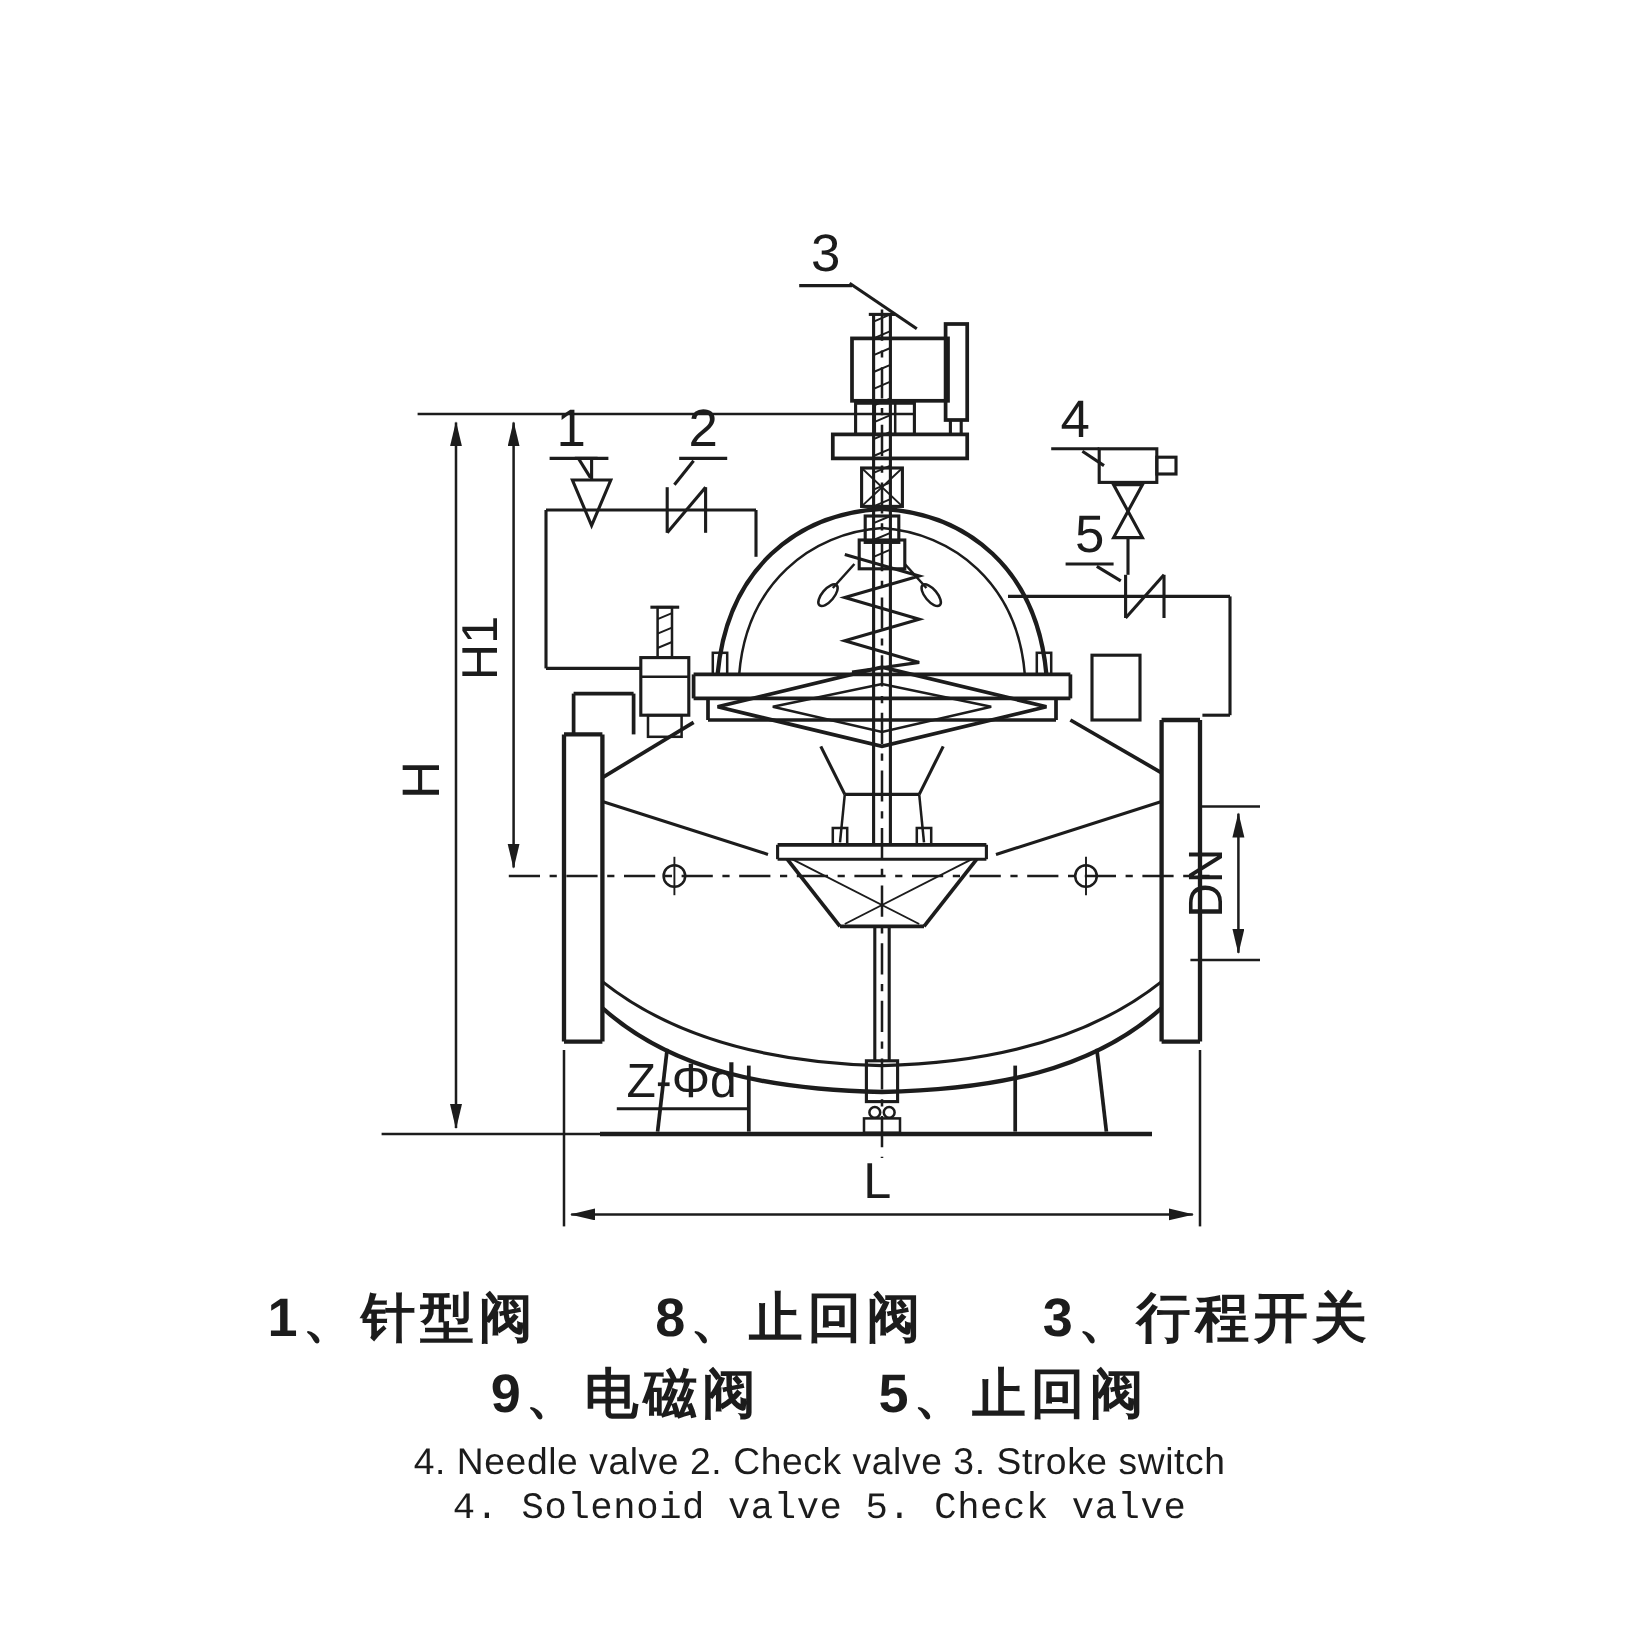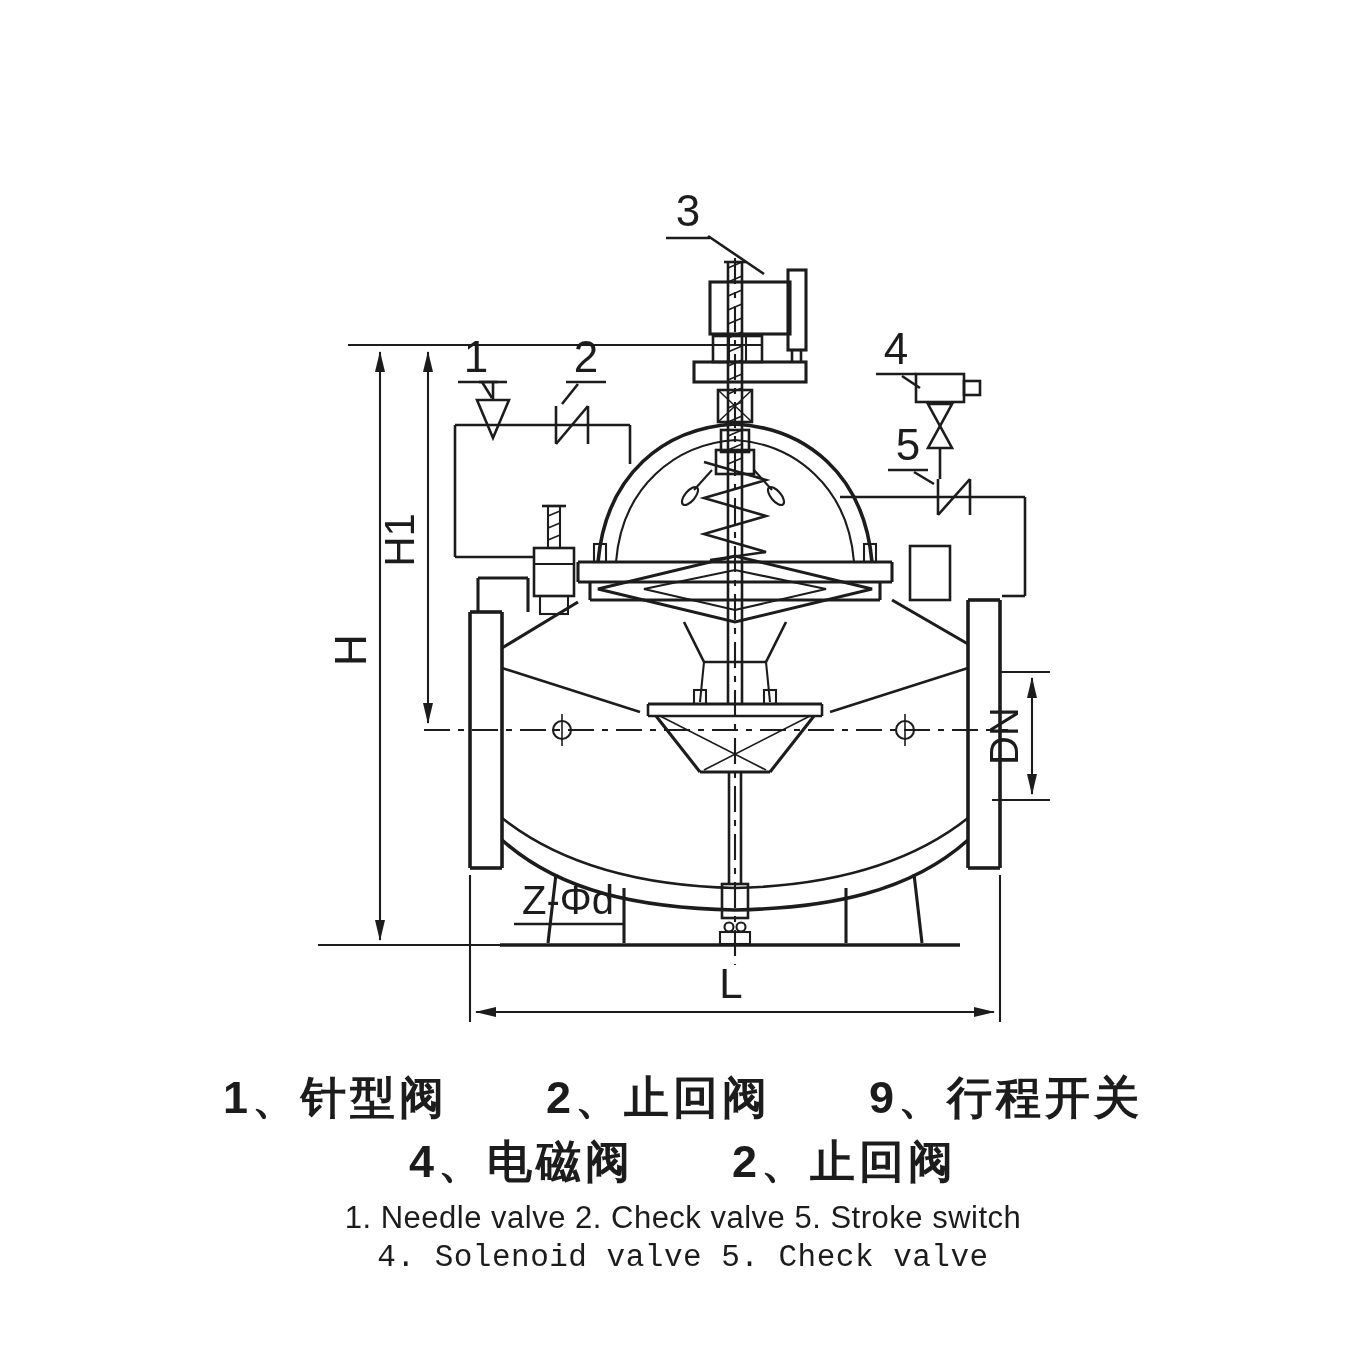--- a/index.html
+++ b/index.html
@@ -249,18 +249,18 @@
     <line class="ln w25" x1="902" y1="376" x2="920" y2="388"></line>
   </g>
 
   <g>
     <text class="lbl f44" x="908" y="460" text-anchor="middle">5</text>
     <line class="ln w25" x1="888" y1="470" x2="928" y2="470"></line>
     <line class="ln w25" x1="914" y1="472" x2="934" y2="484"></line>
   </g>
 </svg>
 
-  <div id="cn1" class="legend legend-cn">1、针型阀　　2、止回阀　　9、行程开关</div>
-  <div id="cn2" class="legend legend-cn">4、电磁阀　　2、止回阀</div>
-  <div id="en1" class="legend legend-en">1. Needle valve 2. Check valve 5. Stroke switch</div>
+  <div id="cn1" class="legend legend-cn">1、针型阀　　8、止回阀　　3、行程开关</div>
+  <div id="cn2" class="legend legend-cn">9、电磁阀　　5、止回阀</div>
+  <div id="en1" class="legend legend-en">4. Needle valve 2. Check valve 3. Stroke switch</div>
   <div id="en2" class="legend legend-en">4. Solenoid valve 5. Check valve</div>
 
 </div>
 
 </body></html>

